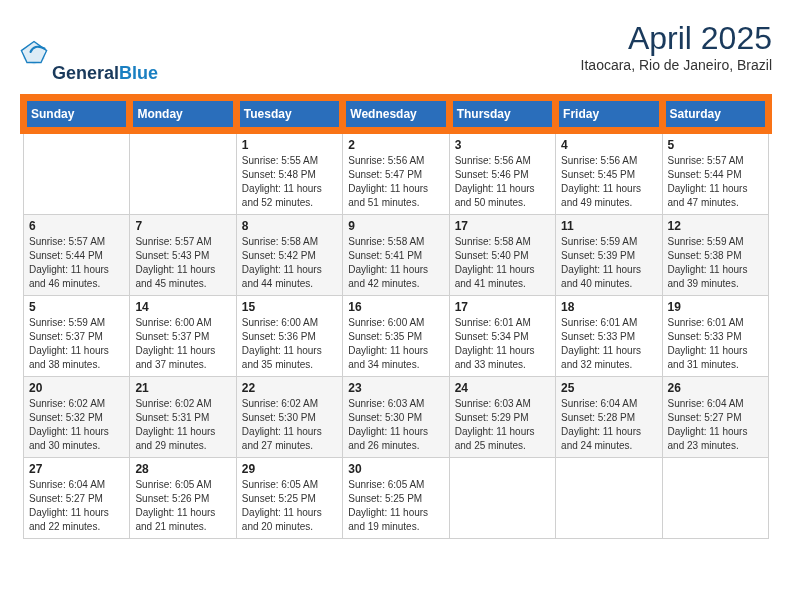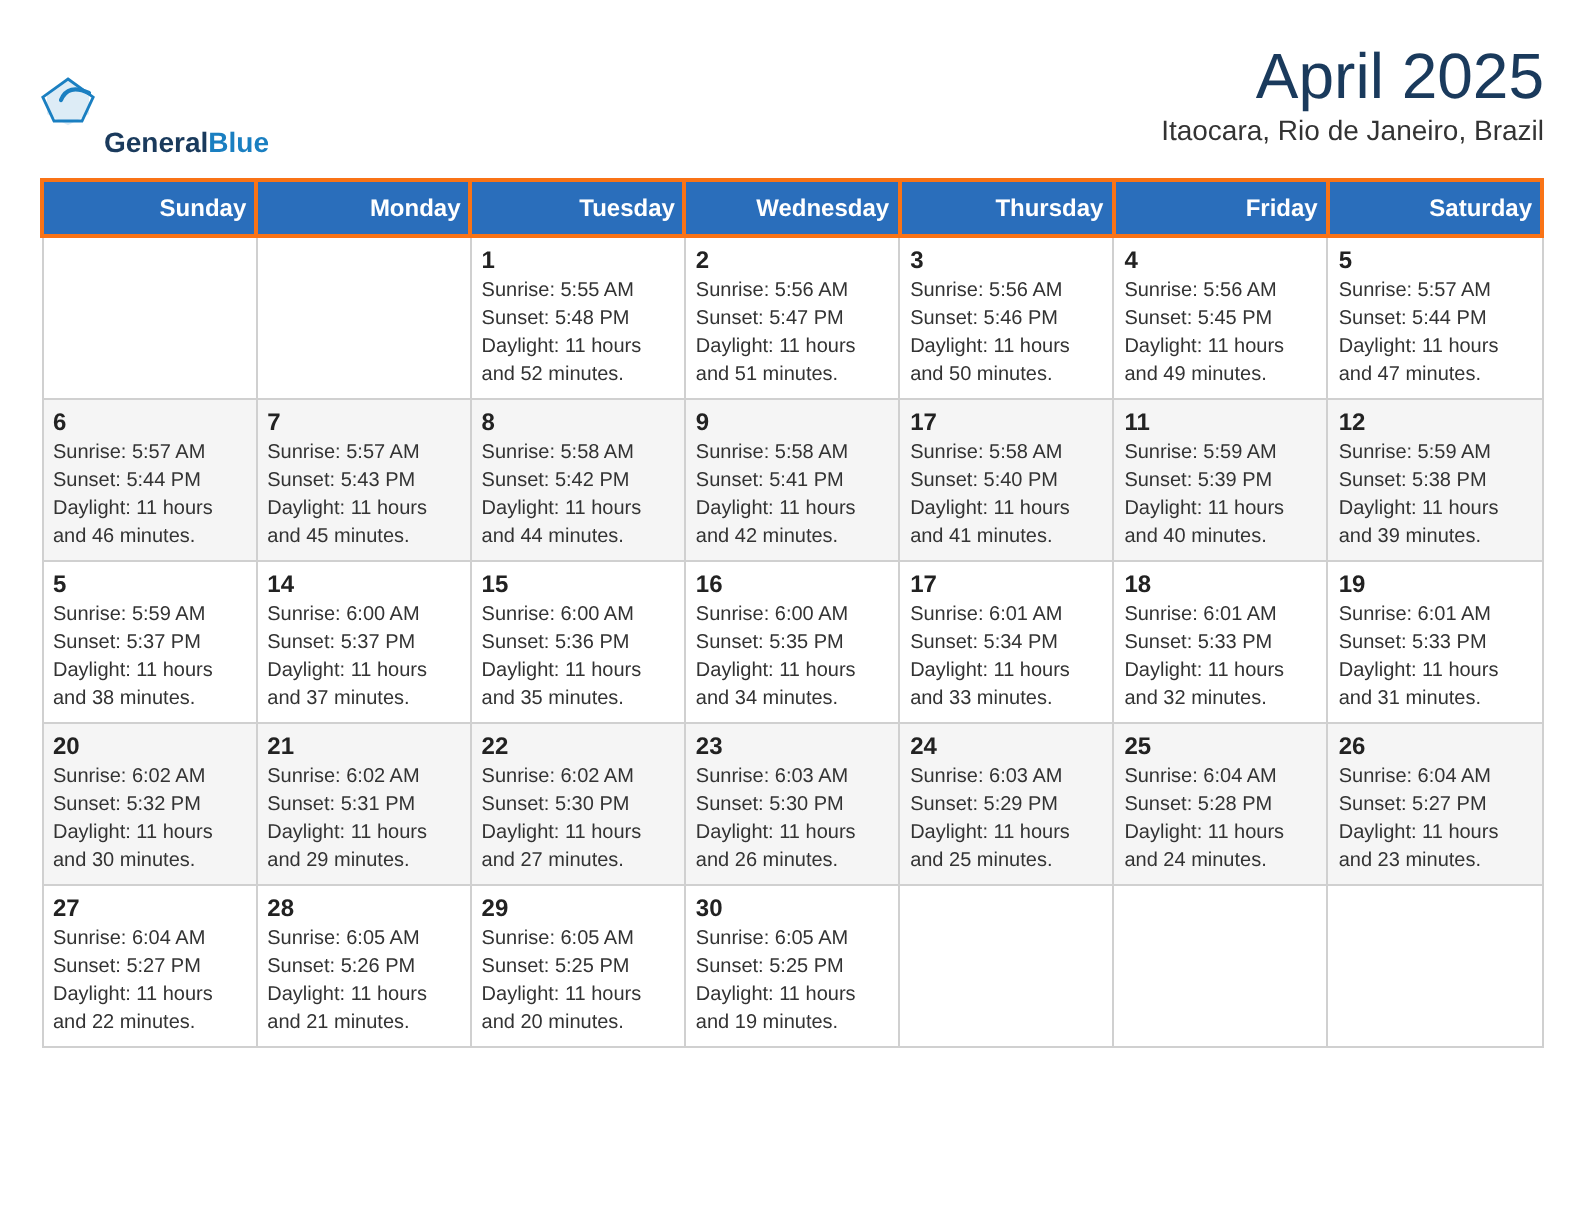--- a/index.html
+++ b/index.html
@@ -15,21 +15,21 @@
       justify-content: space-between;
       align-items: flex-start;
       margin-bottom: 10px;
     }
     .logo {
       display: flex;
       align-items: center;
       gap: 4px;
     }
     .logo-text {
-      font-size: 14px;
+      font-size: 18px;
       font-weight: bold;
       color: #1a3a5c;
       line-height: 1.1;
       margin-top: 44px;
     }
     .logo-text span {
       color: #1a7fc1;
     }
     .logo-icon {
       width: 28px;
@@ -50,23 +50,23 @@
     }
     .calendar {
       width: 100%;
       border-collapse: collapse;
       font-size: 11px;
     }
     .calendar th {
       background-color: #2a6ebb;
       color: #fff;
       padding: 6px 4px;
-      text-align: right;
+      text-align: left;
       font-size: 12px;
-      border: 2px solid #f97316;
+      border: 7px solid #f97316;
     }
     .calendar td {
       border: 1px solid #d0d0d0;
       padding: 4px 5px;
       vertical-align: top;
       height: 80px;
       width: calc(100% / 7);
       background: #fff;
     }
     .day-number {

